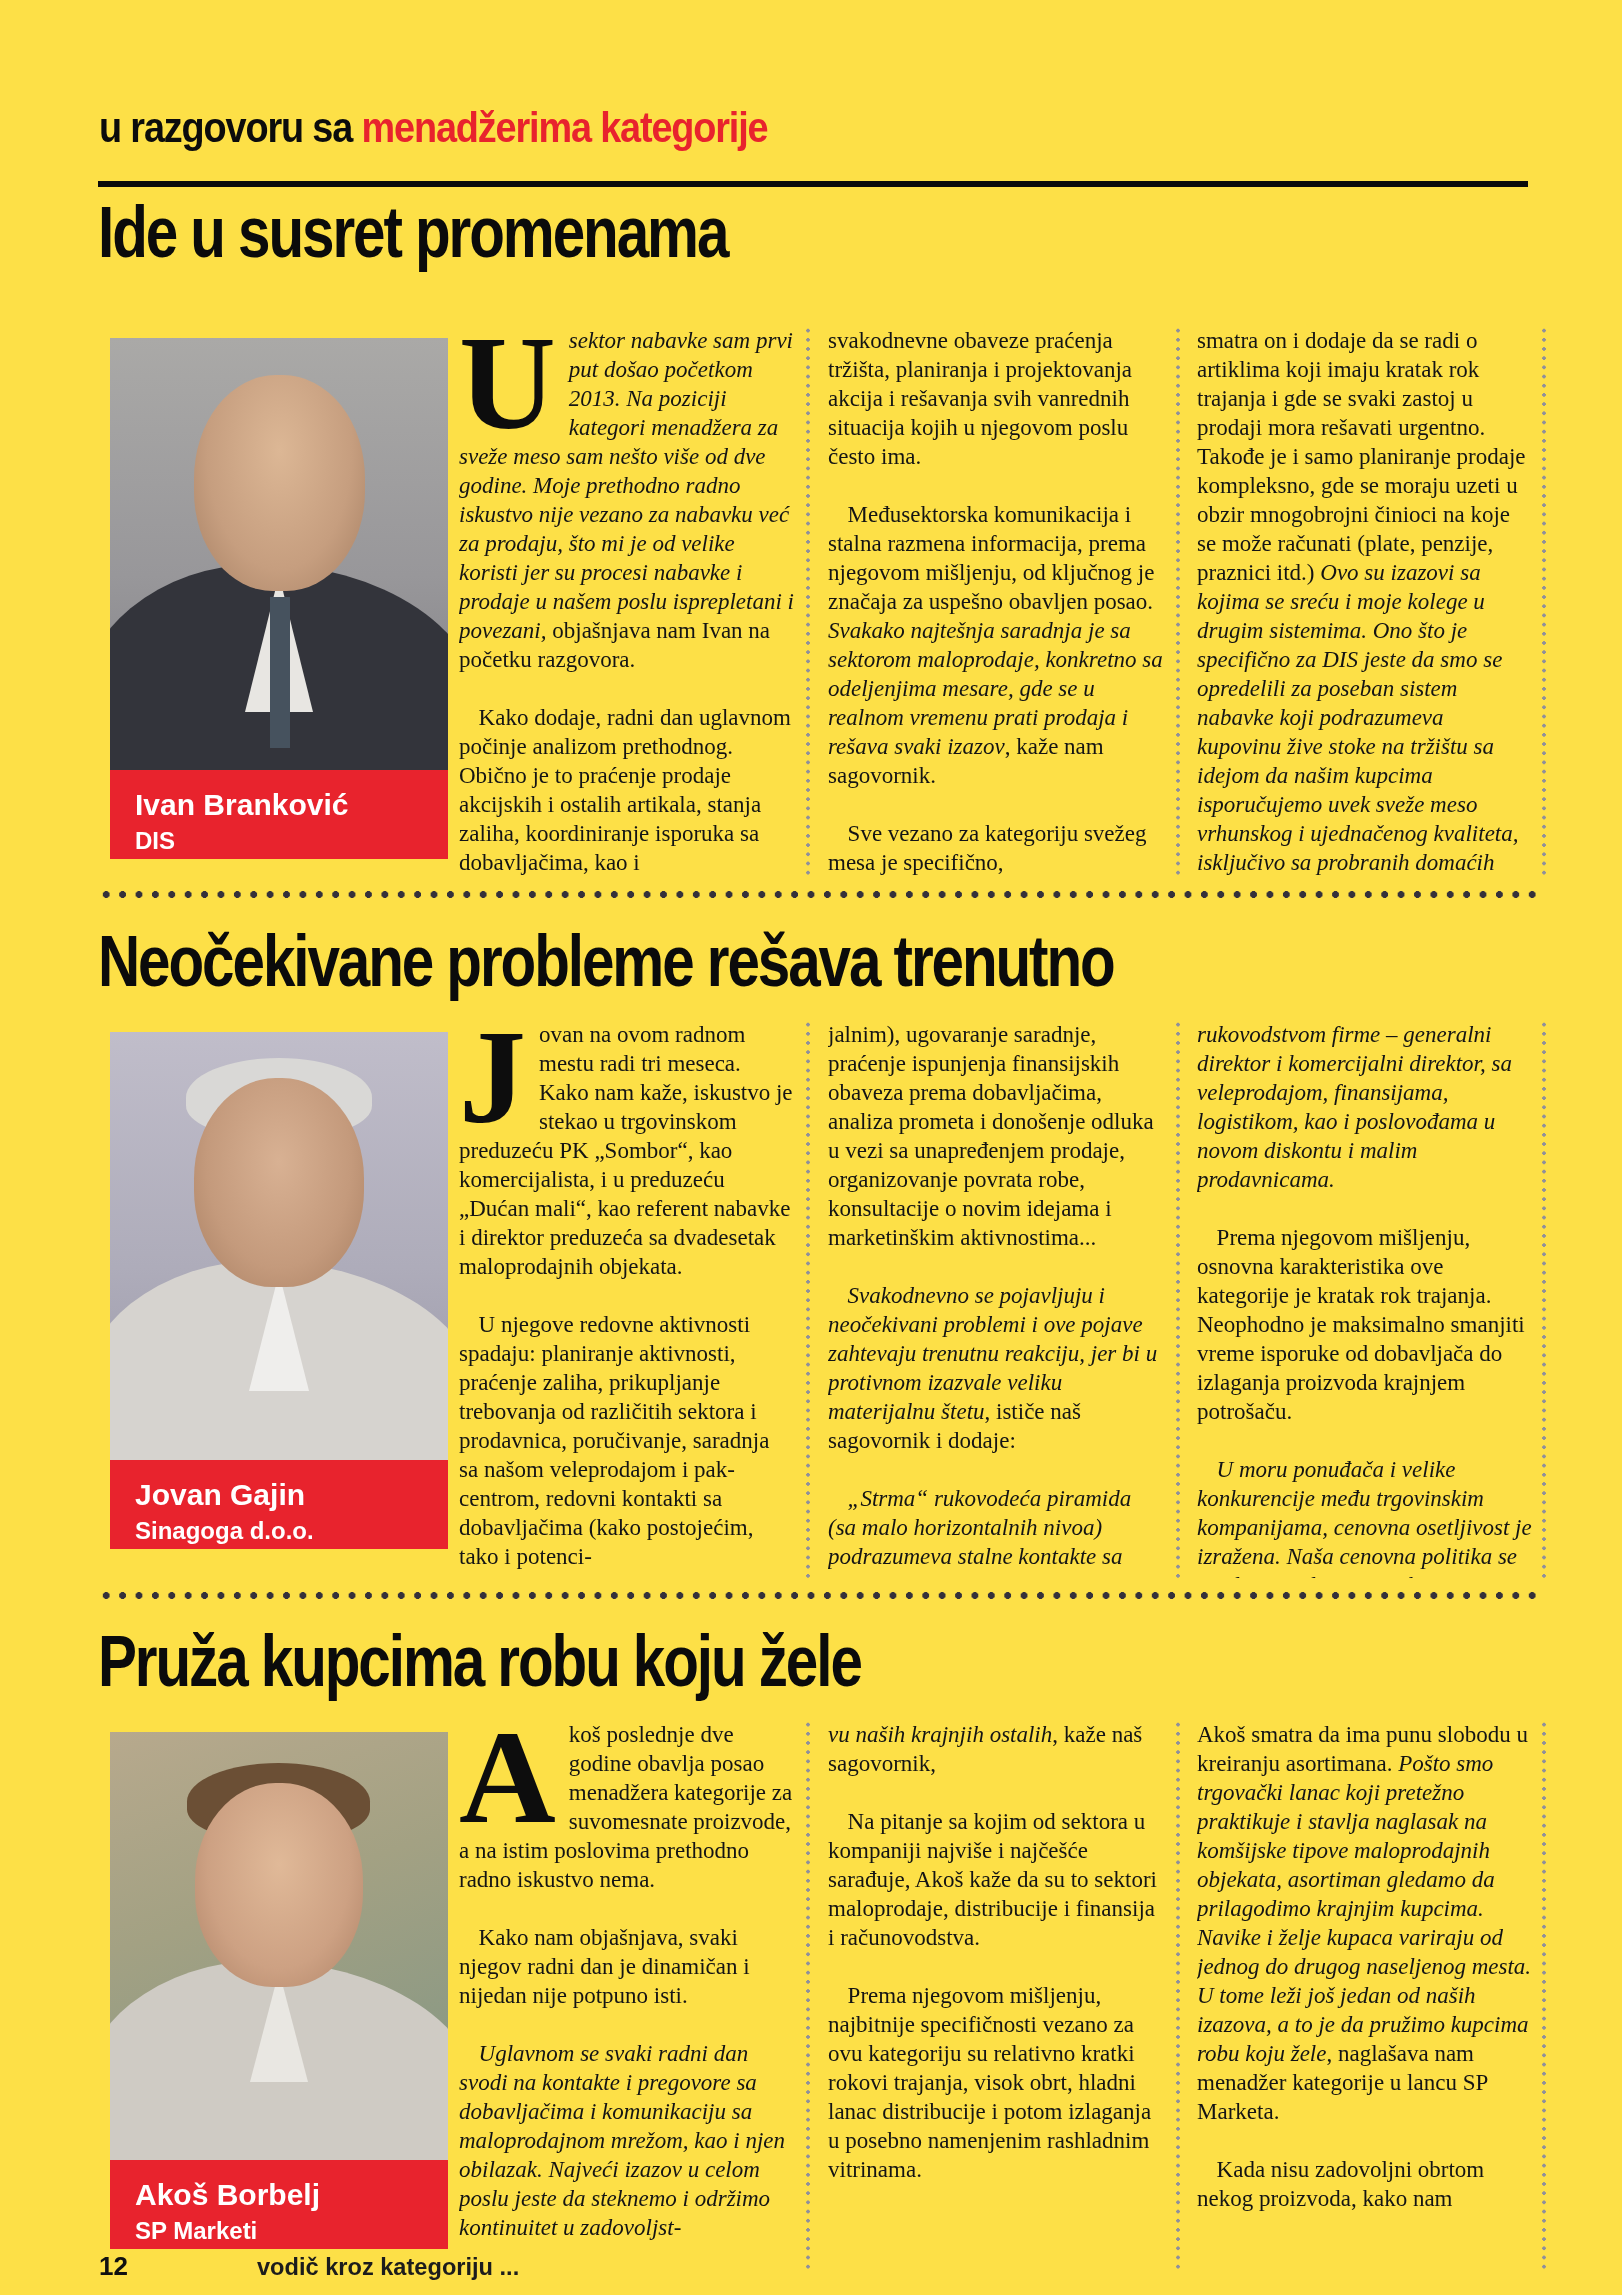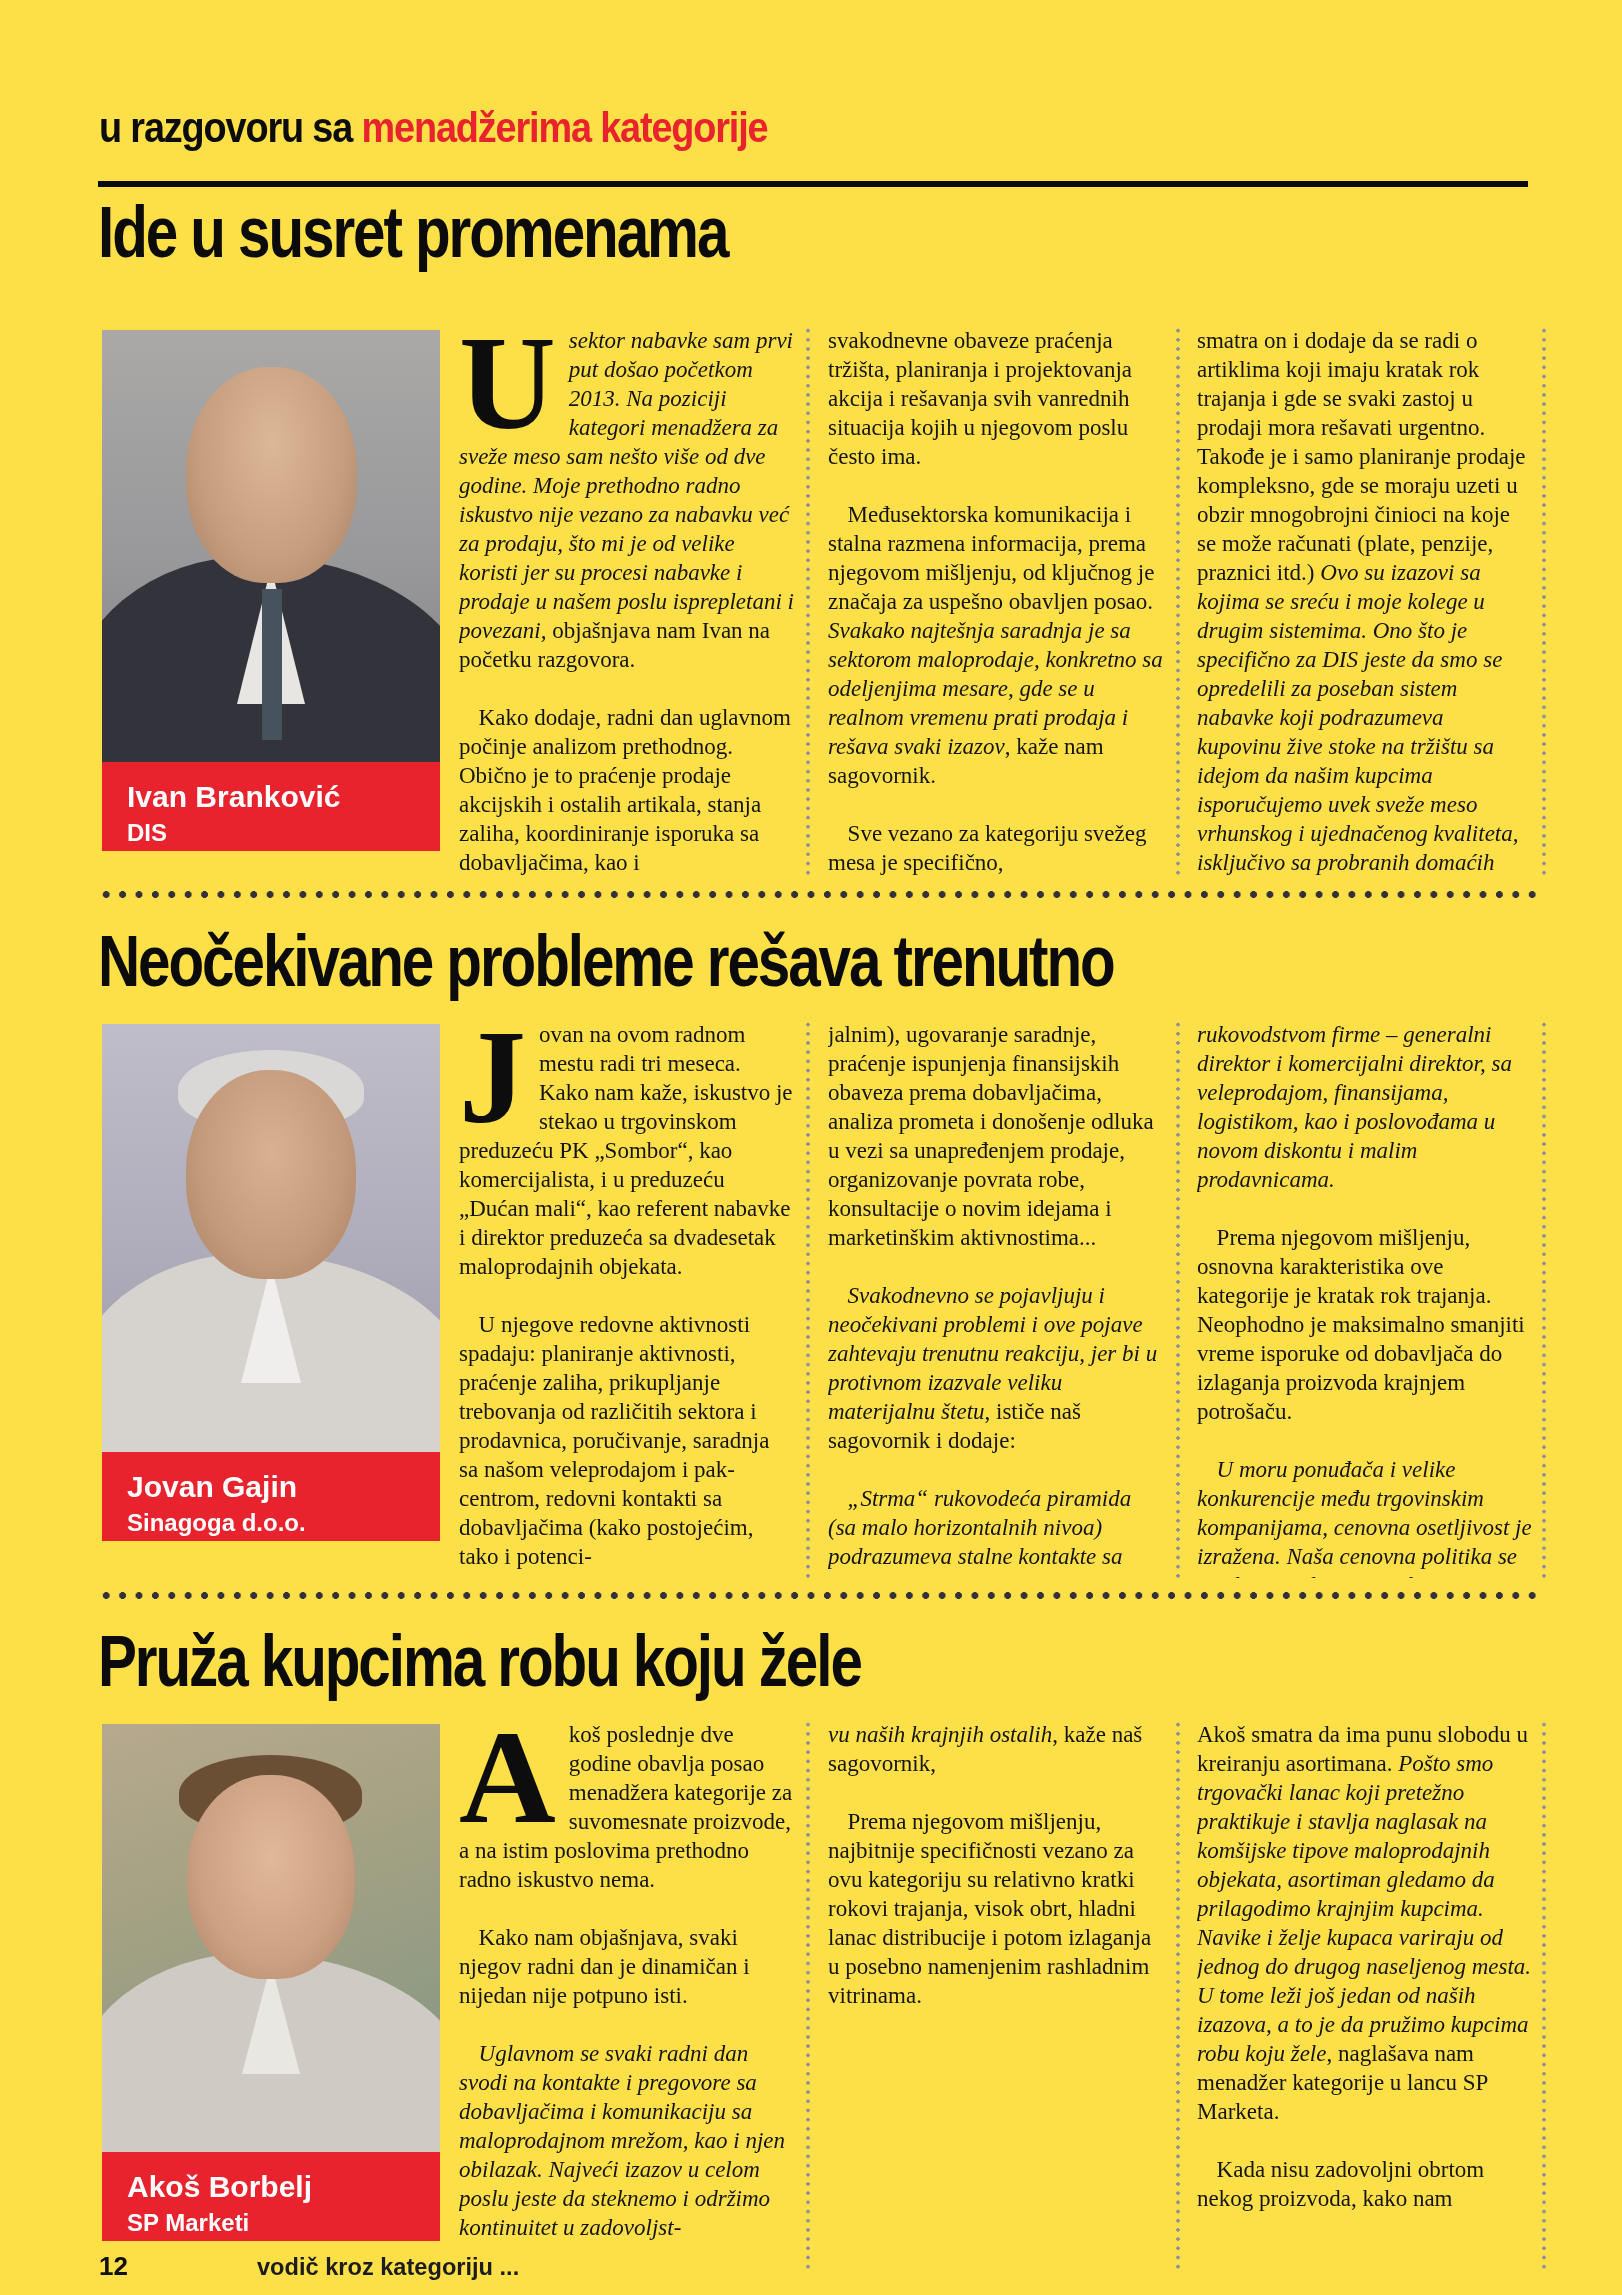--- a/index.html
+++ b/index.html
@@ -13,21 +13,21 @@
             transform:scaleX(0.88); transform-origin:left top; color:#0c0c0c; }
   .kicker .red { color:var(--accent-red); }
   .rule { position:absolute; left:98px; top:181px; width:1430px; height:5.9px; background:#0a0a0a; }
 
   
   .article { position:absolute; left:98px; width:1447px; }
   .article-title { position:absolute; left:0; top:0; margin:0; font-family:"Liberation Sans",sans-serif;
                    font-weight:bold; font-size:73px; letter-spacing:-2.6px; white-space:nowrap;
                    transform:scaleX(0.80); transform-origin:left top; color:#0b0b0b; }
 
-  .photo-block { position:absolute; left:0; width:338px; margin:4px; }
+  .photo-block { position:absolute; left:0; width:338px; margin:12px; }
   .photo { position:relative; width:338px; overflow:hidden; }
   .photo .head  { position:absolute; border-radius:48% 48% 46% 46%; }
   .photo .hair  { position:absolute; border-radius:50% 50% 40% 40%; }
   .photo .torso { position:absolute; border-radius:45% 55% 0 0 / 70% 70% 0 0; }
   .photo .shirt { position:absolute; clip-path:polygon(50% 0,0 100%,100% 100%); }
   .photo .tie   { position:absolute; }
 
   .photo.p1 { background:linear-gradient(180deg,#aaa9a7 0%,#98979a 55%,#7e7d82 100%); }
   .p1 .head  { left:84px; top:37px; width:171px; height:216px;
                background:radial-gradient(ellipse at 50% 35%,#dcb795 0%,#c69e7f 60%,#a57f63 100%); }
@@ -173,20 +173,21 @@
     <div class="col" style="left:361px; top:101px; height:554px;">
       <span class="dropcap">A</span>
       <div>
           <p class="para"><span>koš poslednje dve godine obavlja posao menadžera kategorije za suvomesnate proizvode, a na istim poslovima prethodno radno iskustvo nema.</span></p>
           <p class="para ind"><span>Kako nam objašnjava, svaki njegov radni dan je dinamičan i nijedan nije potpuno isti.</span></p>
           <p class="para ind"><i>Uglavnom se svaki radni dan svodi na kontakte i pregovore sa dobavljačima i komunikaciju sa maloprodajnom mrežom, kao i njen obilazak. Najveći izazov u celom poslu jeste da steknemo i održimo kontinuitet u zadovoljst-</i></p>
         </div>
     </div>
     <div class="col" style="left:730px; top:101px; height:554px;">
         <p class="para"><i>vu naših krajnjih ostalih</i><span>, kaže naš sagovornik,</span></p>
+        <p class="para ind"><span>Na pitanje sa kojim od sektora u kompaniji najviše i najčešće sarađuje, Akoš kaže da su to sektori maloprodaje, distribucije i finansija i računovodstva.</span></p>
         <p class="para ind"><span>Prema njegovom mišljenju, najbitnije specifičnosti vezano za ovu kategoriju su relativno kratki rokovi trajanja, visok obrt, hladni lanac distribucije i potom izlaganja u posebno namenjenim rashladnim vitrinama.</span></p>
       </div>
     <div class="col" style="left:1099px; top:101px; height:554px;">
         <p class="para"><span>Akoš smatra da ima punu slobodu u kreiranju asortimana. </span><i>Pošto smo trgovački lanac koji pretežno praktikuje i stavlja naglasak na komšijske tipove maloprodajnih objekata, asortiman gledamo da prilagodimo krajnjim kupcima. Navike i želje kupaca variraju od jednog do drugog naseljenog mesta. U tome leži još jedan od naših izazova, a to je da pružimo kupcima robu koju žele</i><span>, naglašava nam menadžer kategorije u lancu SP Marketa.</span></p>
         <p class="para ind"><span>Kada nisu zadovoljni obrtom nekog proizvoda, kako nam</span></p>
       </div>
     <div class="vdots" style="left:708px; top:101px; height:554px;"></div>
     <div class="vdots" style="left:1078px; top:101px; height:554px;"></div>
     <div class="vdots" style="left:1444px; top:101px; height:554px;"></div>
   </section>

